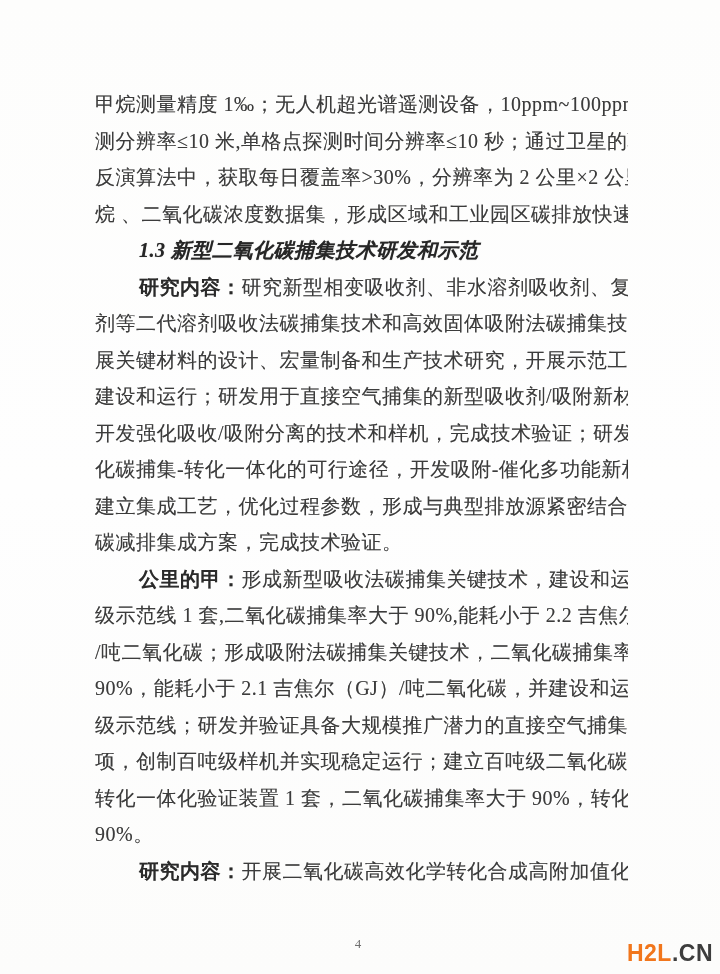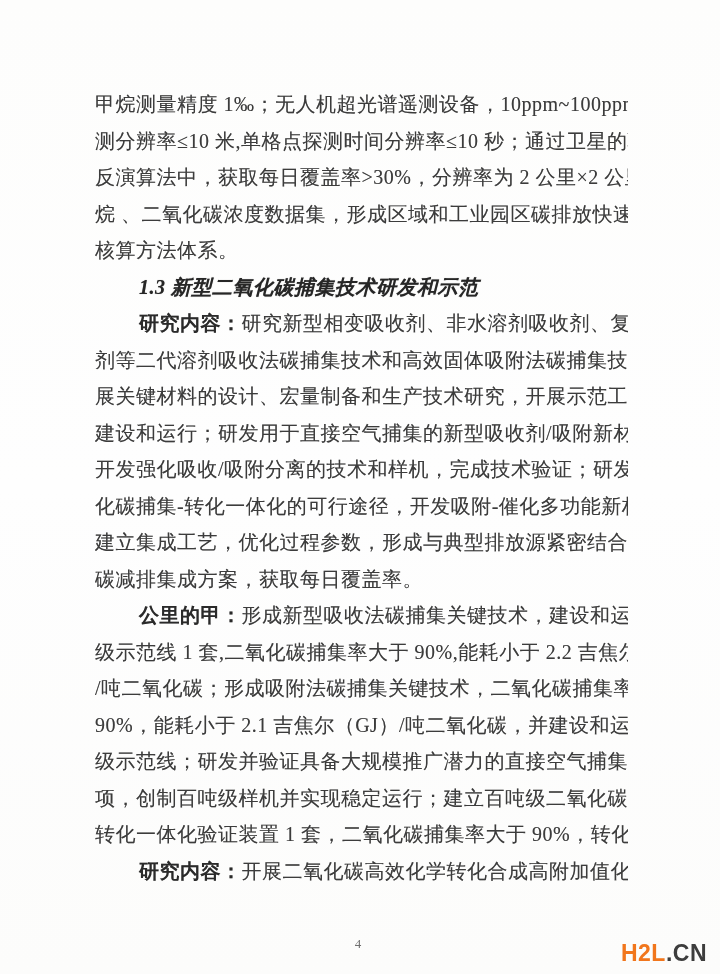--- a/index.html
+++ b/index.html
@@ -53,21 +53,21 @@
     left: 340px;
     top: 936px;
     width: 36px;
     text-align: center;
     font-size: 13px;
     color: #6f6f6f;
     font-family: "Liberation Serif", serif;
   }
   .watermark {
     position: absolute;
-    right: 13px;
+    right: 7px;
     bottom: 9px;
     font-family: "Liberation Sans", "DejaVu Sans", sans-serif;
     font-weight: bold;
     font-size: 23px;
     letter-spacing: 0.5px;
     line-height: 1;
     white-space: nowrap;
     text-align: center;
   }
   .watermark .wm-prefix { color: #f1761c; }
@@ -76,37 +76,37 @@
 </head>
 <body>
 
 <div class="page">
 
   <div class="doc-body">
       <div class="line">甲烷测量精度 1‰；无人机超光谱遥测设备，10ppm~100ppm 空间探</div>
       <div class="line">测分辨率≤10 米,单格点探测时间分辨率≤10 秒；通过卫星的联合</div>
       <div class="line">反演算法中，获取每日覆盖率&gt;30%，分辨率为 2 公里×2 公里的甲</div>
       <div class="line">烷 、二氧化碳浓度数据集，形成区域和工业园区碳排放快速精准</div>
-      <div class="line">核算方法体系。</div>
       <div class="line heading indent">1.3 新型二氧化碳捕集技术研发和示范</div>
       <div class="line indent"><b>研究内容：</b>研究新型相变吸收剂、非水溶剂吸收剂、复合吸收</div>
       <div class="line">剂等二代溶剂吸收法碳捕集技术和高效固体吸附法碳捕集技术，开</div>
       <div class="line">展关键材料的设计、宏量制备和生产技术研究，开展示范工程设计、</div>
       <div class="line">建设和运行；研发用于直接空气捕集的新型吸收剂/吸附新材料，</div>
       <div class="line">开发强化吸收/吸附分离的技术和样机，完成技术验证；研发二氧</div>
       <div class="line">化碳捕集-转化一体化的可行途径，开发吸附-催化多功能新材料，</div>
       <div class="line">建立集成工艺，优化过程参数，形成与典型排放源紧密结合的新型</div>
-      <div class="line">碳减排集成方案，获取每日覆盖率。</div>
+      <div class="line">碳减排集成方案，完成技术验证。</div>
       <div class="line indent"><b>公里的甲：</b>形成新型吸收法碳捕集关键技术，建设和运行万吨</div>
       <div class="line">级示范线 1 套,二氧化碳捕集率大于 90%,能耗小于 2.2 吉焦尔(GJ)</div>
       <div class="line">/吨二氧化碳；形成吸附法碳捕集关键技术，二氧化碳捕集率大于</div>
       <div class="line">90%，能耗小于 2.1 吉焦尔（GJ）/吨二氧化碳，并建设和运行万吨</div>
       <div class="line">级示范线；研发并验证具备大规模推广潜力的直接空气捕集技术 1</div>
       <div class="line">项，创制百吨级样机并实现稳定运行；建立百吨级二氧化碳捕集-</div>
       <div class="line">转化一体化验证装置 1 套，二氧化碳捕集率大于 90%，转化率大于</div>
+      <div class="line">90%。</div>
       <div class="line indent"><b>研究内容：</b>开展二氧化碳高效化学转化合成高附加值化学品研</div>
     </div>
 
   <div class="footer-page-num">4</div>
 
   <div class="watermark">
     <span class="wm-prefix">H2L</span><span class="wm-suffix">.CN</span>
   </div>
 
 </div>

